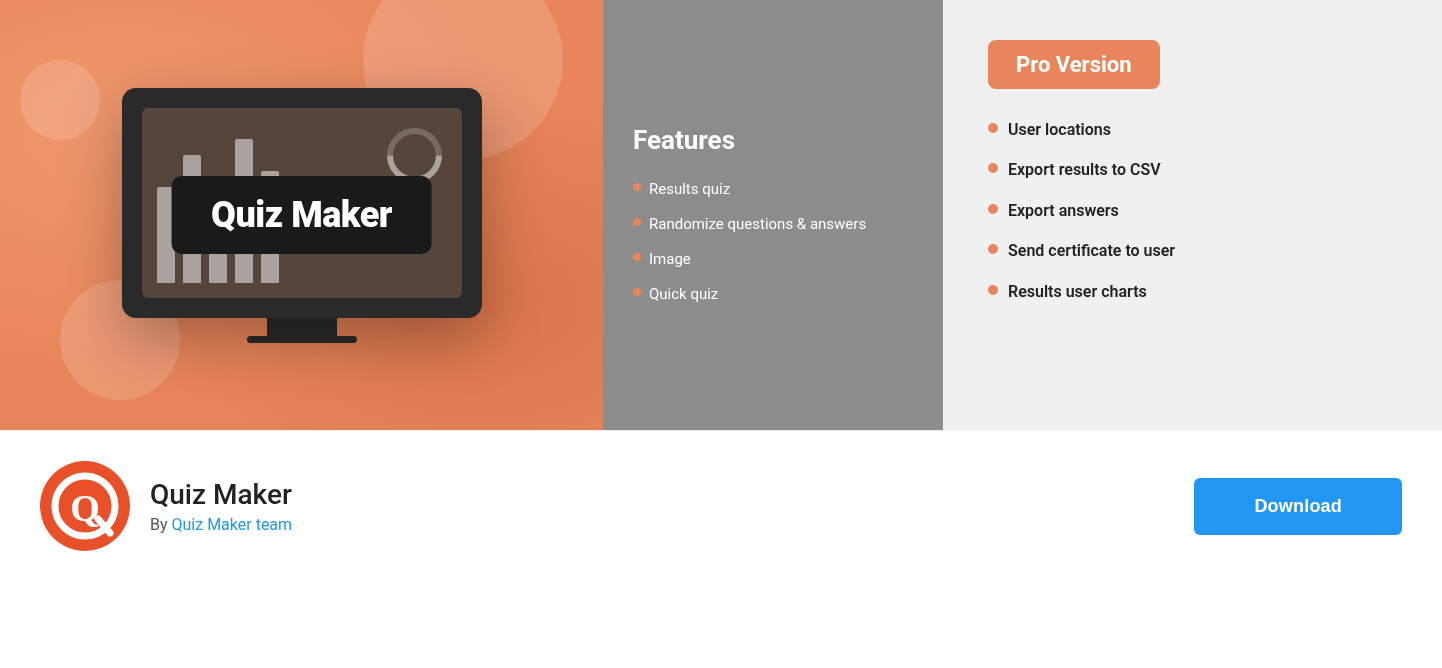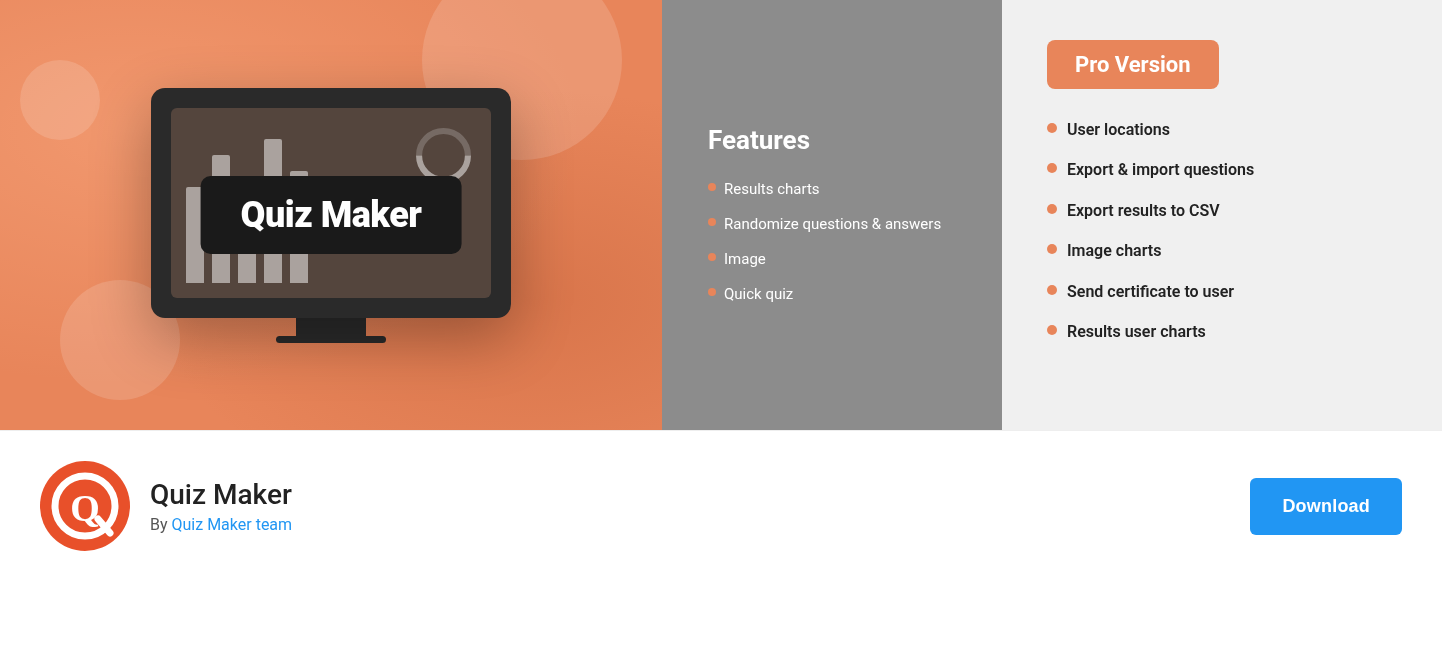--- a/index.html
+++ b/index.html
@@ -61,21 +61,21 @@
       background: rgba(255,255,255,0.15);
     }
     .deco1 { width: 200px; height: 200px; top: -40px; right: 40px; }
     .deco2 { width: 120px; height: 120px; bottom: 30px; left: 60px; }
     .deco3 { width: 80px; height: 80px; top: 60px; left: 20px; }
 
     
     .features-panel {
       width: 340px;
       background: rgba(120,120,120,0.85);
-      padding: 40px 46px;
+      padding: 40px 30px;
       display: flex;
       flex-direction: column;
       justify-content: center;
       position: relative;
       z-index: 1;
     }
 
     .features-title {
       color: #fff;
       font-size: 26px;
@@ -103,21 +103,21 @@
       width: 8px;
       height: 8px;
       border-radius: 50%;
       background: #e8855a;
       flex-shrink: 0;
       margin-top: 4px;
     }
 
     
     .pro-panel {
-      width: 440px;
+      width: 499px;
       background: #f0f0f0;
       padding: 40px 45px;
       display: flex;
       flex-direction: column;
       justify-content: flex-start;
     }
 
     .pro-badge {
       background: #e8855a;
       color: #fff;
@@ -201,21 +201,21 @@
       color: #2196f3;
       text-decoration: none;
       font-weight: 400;
     }
 
     .download-button {
       background: #2196f3;
       color: #fff;
       border: none;
       border-radius: 6px;
-      padding: 18px 32px;
+      padding: 18px 60px;
       font-size: 18px;
       font-weight: 600;
       cursor: pointer;
       letter-spacing: 0.2px;
     }
   </style>
 </head>
 <body>
 
 <div class="hero-banner">
@@ -249,21 +249,21 @@
     </div>
 
     <div class="quiz-maker-label">Quiz Maker</div>
   </div>
 
   <div class="features-panel">
     <div class="features-title">Features</div>
     <ul class="features-list">
       <li>
         <span class="feature-bullet"></span>
-        <span>Results charts</span>
+        <span>Results quiz</span>
       </li>
       <li>
         <span class="feature-bullet"></span>
         <span>Randomize questions &amp; answers</span>
       </li>
       <li>
         <span class="feature-bullet"></span>
         <span>Image</span>
       </li>
       <li>
@@ -275,29 +275,25 @@
 
   <div class="pro-panel">
     <div class="pro-badge">Pro Version</div>
     <ul class="pro-list">
       <li>
         <span class="pro-bullet"></span>
         <span>User locations</span>
       </li>
       <li>
         <span class="pro-bullet"></span>
-        <span>Export &amp; import questions</span>
-      </li>
-      <li>
-        <span class="pro-bullet"></span>
         <span>Export results to CSV</span>
       </li>
       <li>
         <span class="pro-bullet"></span>
-        <span>Image charts</span>
+        <span>Export answers</span>
       </li>
       <li>
         <span class="pro-bullet"></span>
         <span>Send certificate to user</span>
       </li>
       <li>
         <span class="pro-bullet"></span>
         <span>Results user charts</span>
       </li>
     </ul>

